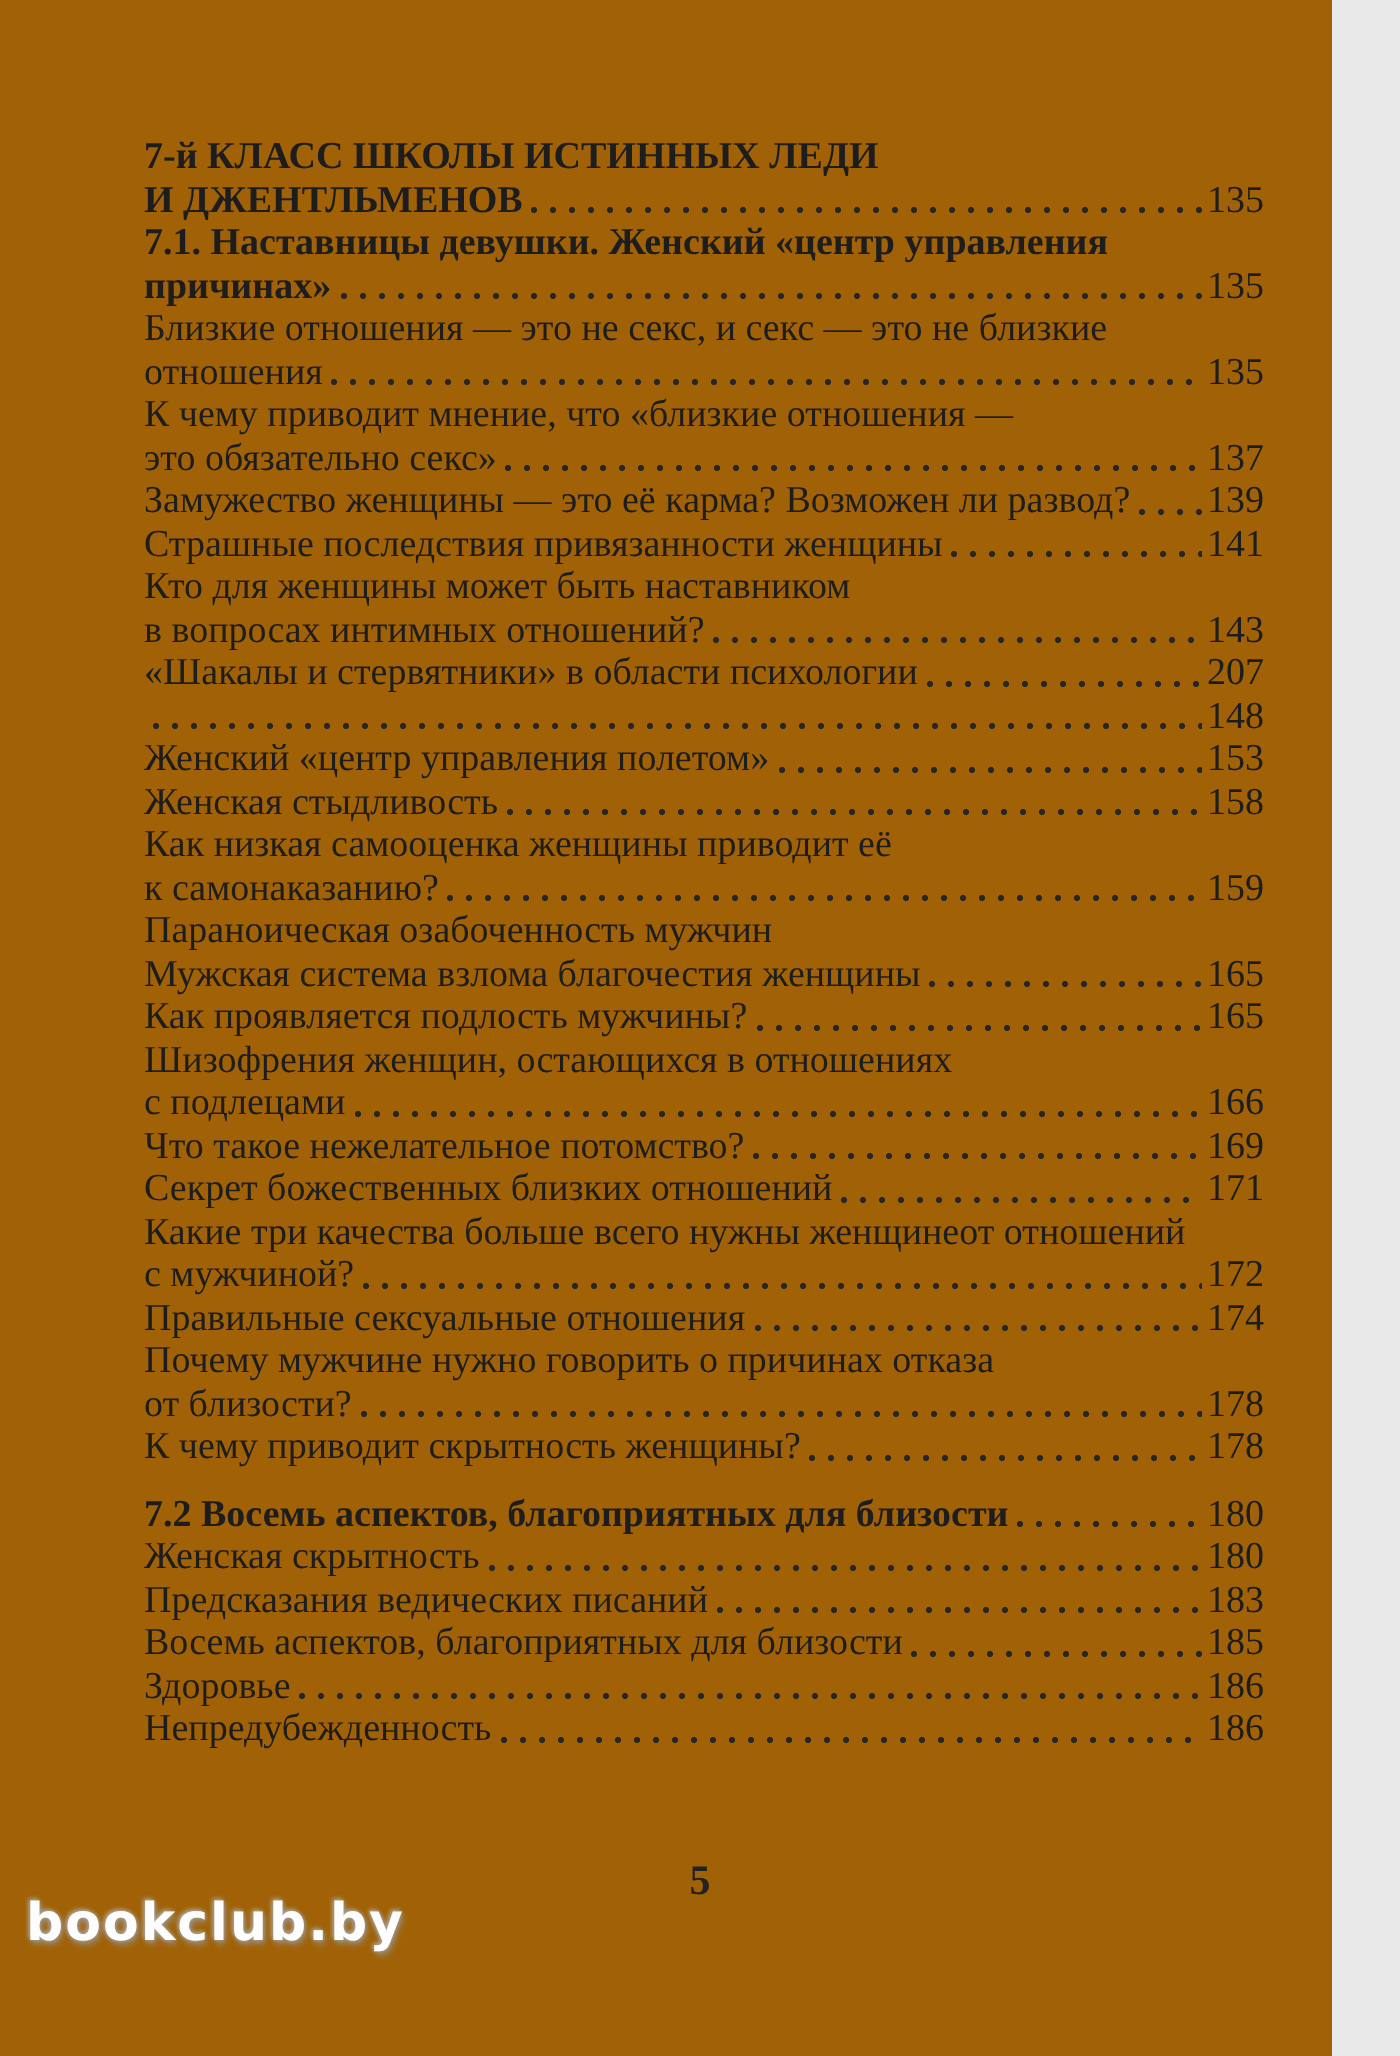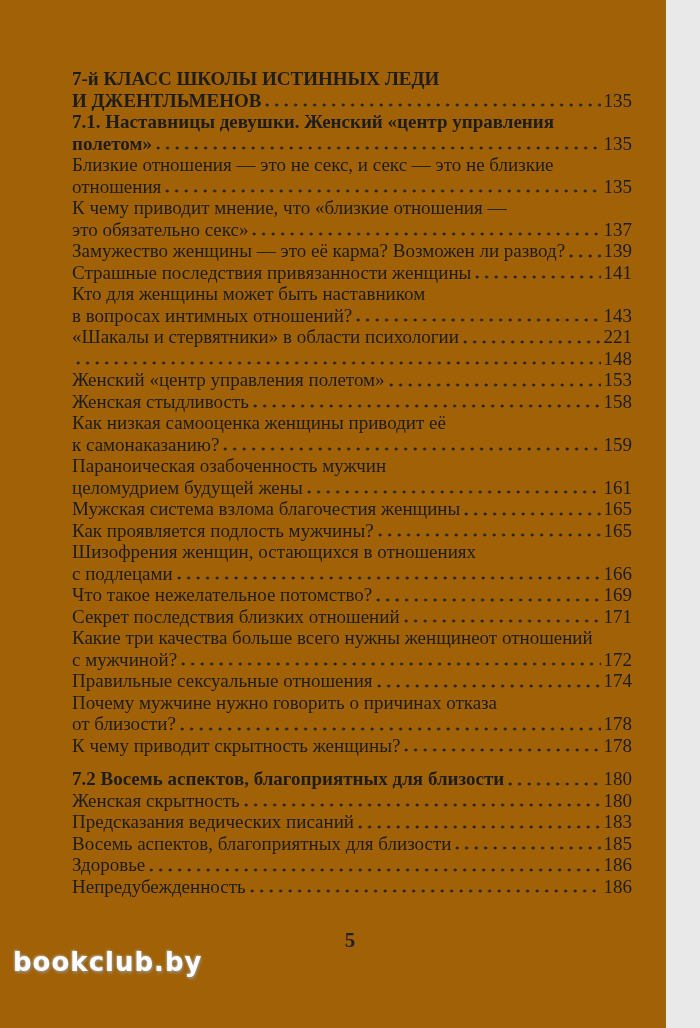--- a/index.html
+++ b/index.html
@@ -91,21 +91,21 @@
           <span class="text">И ДЖЕНТЛЬМЕНОВ</span>
           <span class="leader"></span>
           <span class="pnum">135</span>
         </div>
       </div>
       <div class="entry bold">
         <div class="line">
           <span class="text">7.1. Наставницы девушки. Женский «центр управления</span>
         </div>
         <div class="line">
-          <span class="text">полетом»</span>
+          <span class="text">причинах»</span>
           <span class="leader"></span>
           <span class="pnum">135</span>
         </div>
       </div>
       <div class="entry">
         <div class="line">
           <span class="text">Близкие отношения — это не секс, и секс — это не близкие</span>
         </div>
         <div class="line">
           <span class="text">отношения</span>
@@ -144,21 +144,21 @@
         <div class="line">
           <span class="text">в вопросах интимных отношений?</span>
           <span class="leader"></span>
           <span class="pnum">143</span>
         </div>
       </div>
       <div class="entry">
         <div class="line">
           <span class="text">«Шакалы и стервятники» в области психологии</span>
           <span class="leader"></span>
-          <span class="pnum">221</span>
+          <span class="pnum">207</span>
         </div>
       </div>
       <div class="entry">
         <div class="line">
           <span class="leader"></span>
           <span class="pnum">148</span>
         </div>
       </div>
       <div class="entry">
         <div class="line">
@@ -181,25 +181,20 @@
         <div class="line">
           <span class="text">к самонаказанию?</span>
           <span class="leader"></span>
           <span class="pnum">159</span>
         </div>
       </div>
       <div class="entry">
         <div class="line">
           <span class="text">Параноическая озабоченность мужчин</span>
         </div>
-        <div class="line">
-          <span class="text">целомудрием будущей жены</span>
-          <span class="leader"></span>
-          <span class="pnum">161</span>
-        </div>
       </div>
       <div class="entry">
         <div class="line">
           <span class="text">Мужская система взлома благочестия женщины</span>
           <span class="leader"></span>
           <span class="pnum">165</span>
         </div>
       </div>
       <div class="entry">
         <div class="line">
@@ -220,21 +215,21 @@
       </div>
       <div class="entry">
         <div class="line">
           <span class="text">Что такое нежелательное потомство?</span>
           <span class="leader"></span>
           <span class="pnum">169</span>
         </div>
       </div>
       <div class="entry">
         <div class="line">
-          <span class="text">Секрет последствия близких отношений</span>
+          <span class="text">Секрет божественных близких отношений</span>
           <span class="leader"></span>
           <span class="pnum">171</span>
         </div>
       </div>
       <div class="entry">
         <div class="line">
           <span class="text">Какие три качества больше всего нужны женщинеот отношений</span>
         </div>
         <div class="line">
           <span class="text">с мужчиной?</span>

